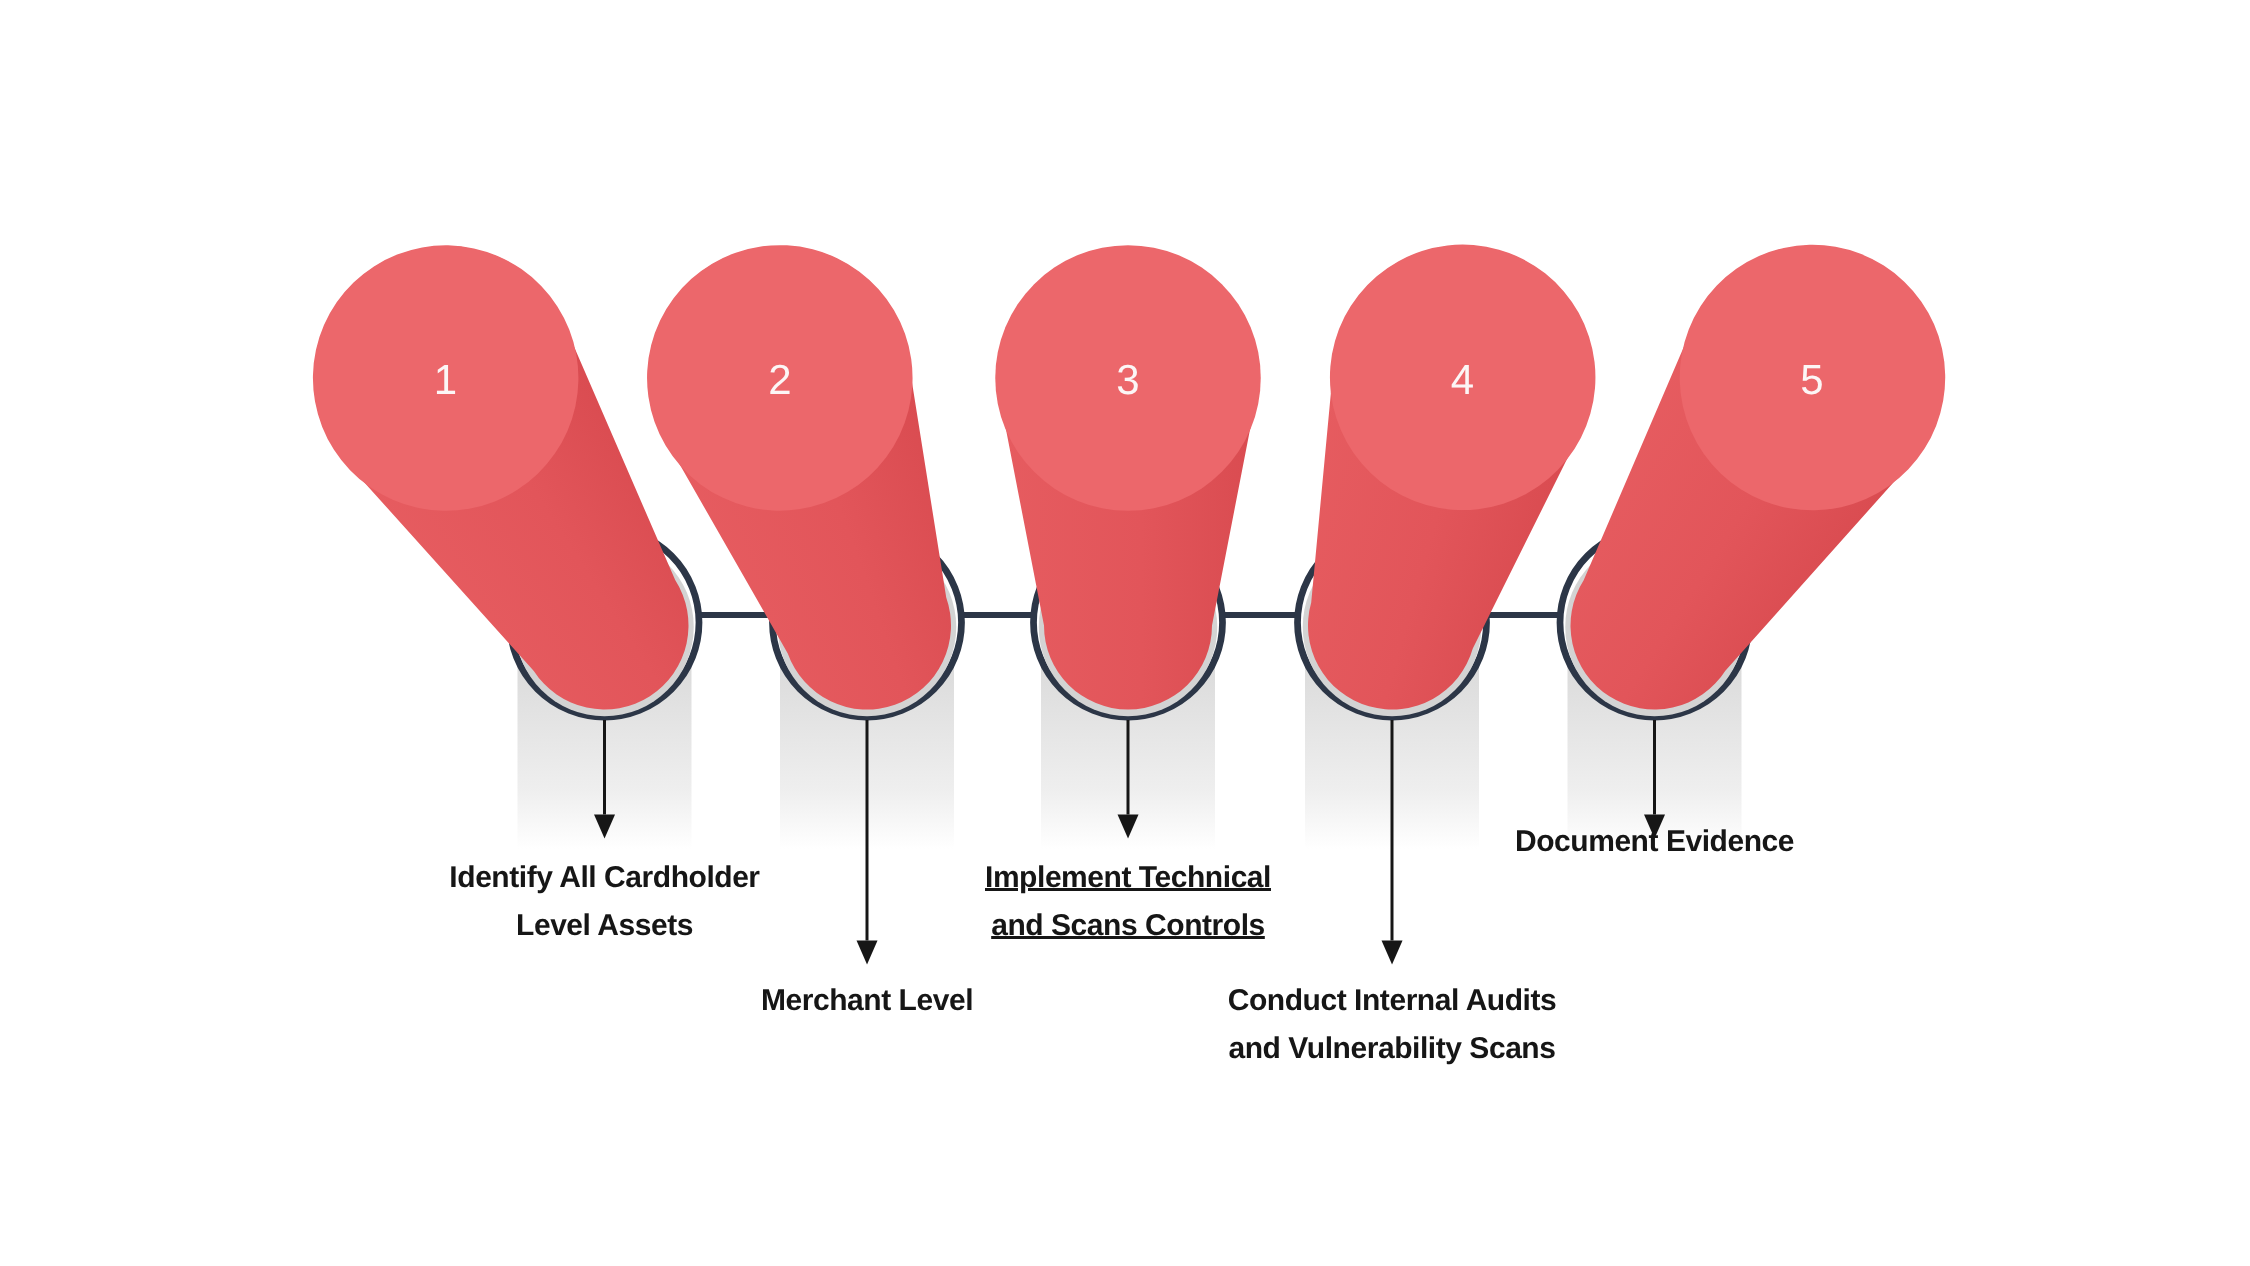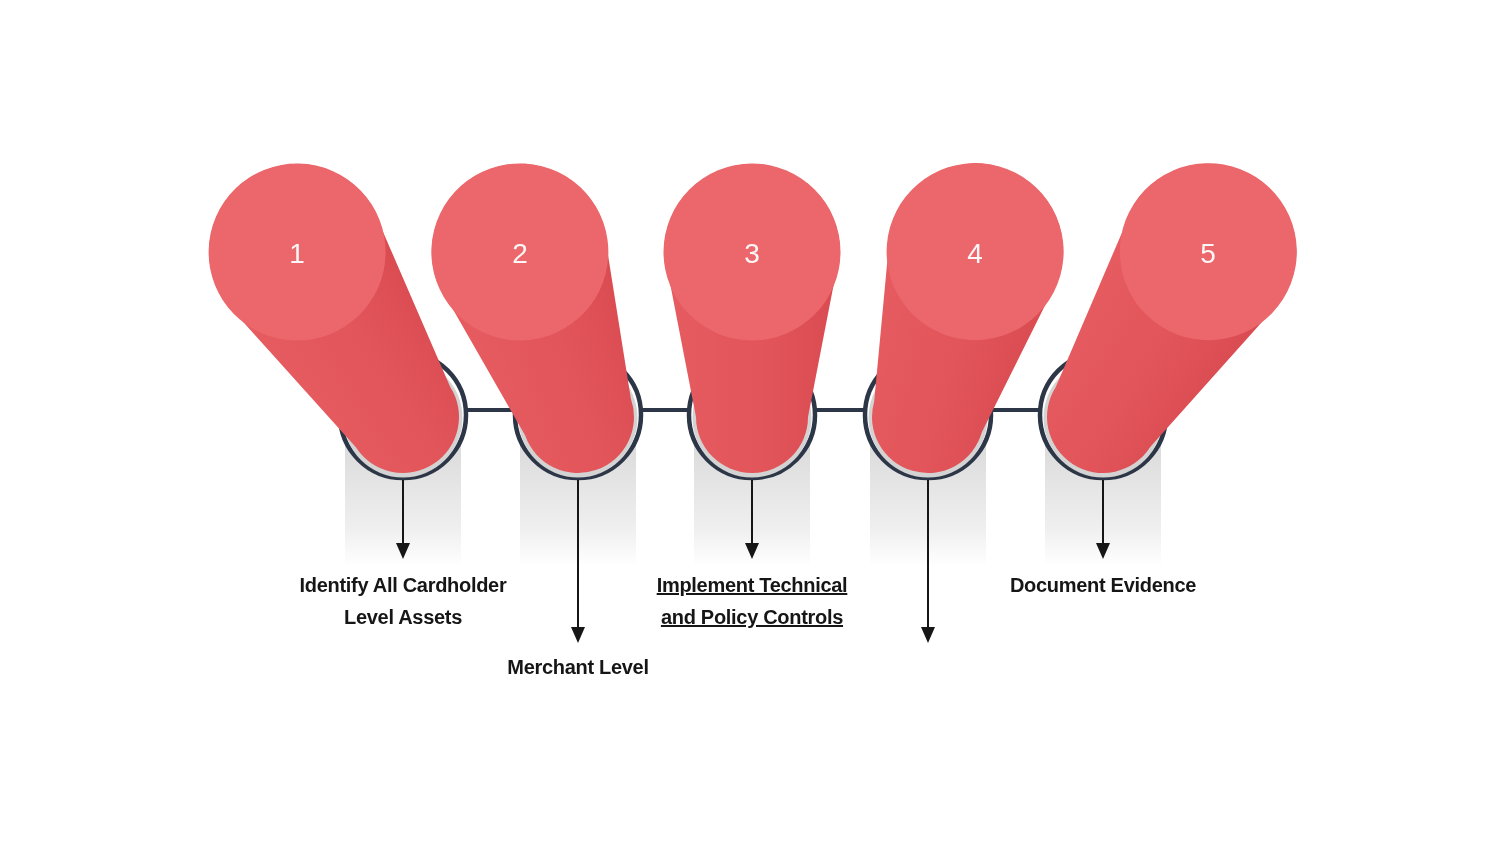--- a/index.html
+++ b/index.html
@@ -29,21 +29,21 @@
     line-height: 32px;
     letter-spacing: -0.3px;
     color: #161616;
   }
   .step-label .line { white-space: nowrap; }
   
   .step-label.pos-1 { left: 223px; top: 569px; }
   .step-label.pos-2 { left: 398px; top: 651px; }
   .step-label.pos-3 { left: 572px; top: 569px; text-decoration: underline; }
   .step-label.pos-4 { left: 748px; top: 651px; }
-  .step-label.pos-5 { left: 923px; top: 569px; }
+  .step-label.pos-5 { left: 923px; top: 545px; }
   .pin-number {
     font-family: "Liberation Sans", sans-serif;
     font-size: 28px;
     font-weight: 400;
     fill: #fcf6f6;
   }
 </style>
 </head>
 <body>
 
@@ -148,19 +148,23 @@
 
   <div class="step-label pos-1">
     <div class="line">Identify All Cardholder</div>
     <div class="line">Level Assets</div>
   </div>
   <div class="step-label pos-2">
     <div class="line">Merchant Level</div>
   </div>
   <div class="step-label pos-3">
     <div class="line">Implement Technical</div>
-    <div class="line">and Policy Controls</div>
+    <div class="line">and Scans Controls</div>
+  </div>
+  <div class="step-label pos-4">
+    <div class="line">Conduct Internal Audits</div>
+    <div class="line">and Vulnerability Scans</div>
   </div>
   <div class="step-label pos-5">
     <div class="line">Document Evidence</div>
   </div>
 
 </div>
 
 </body></html>

